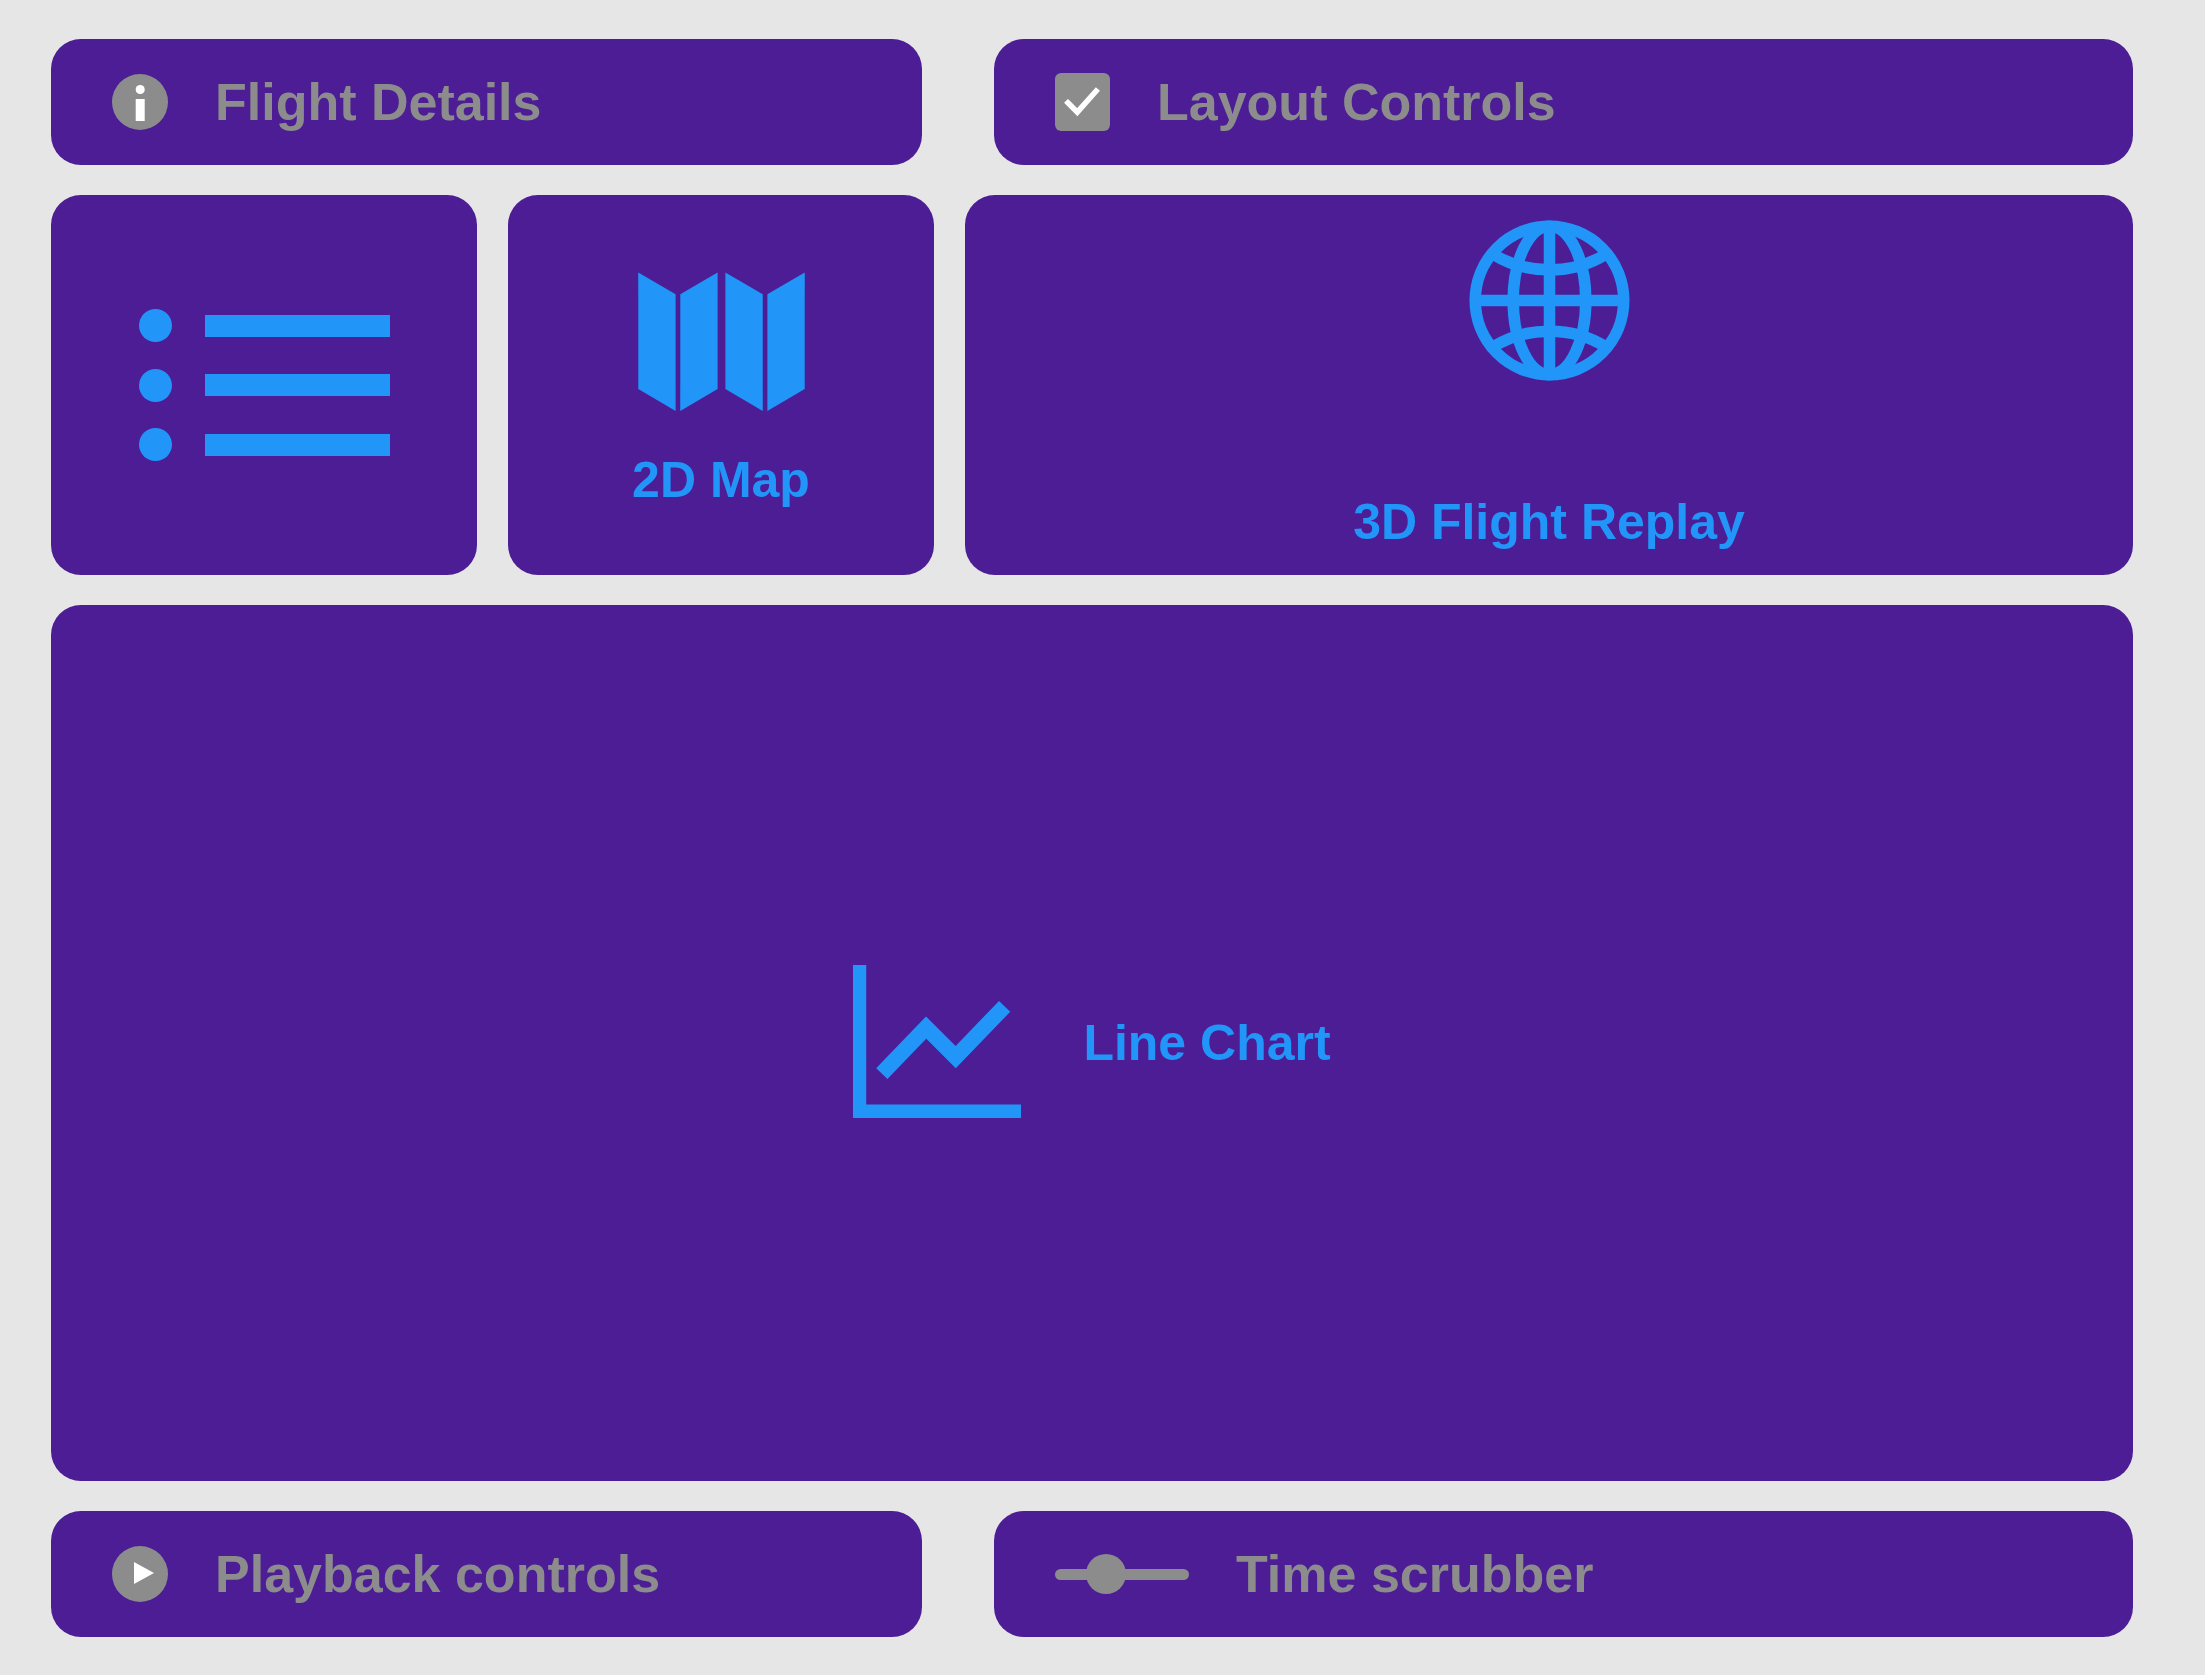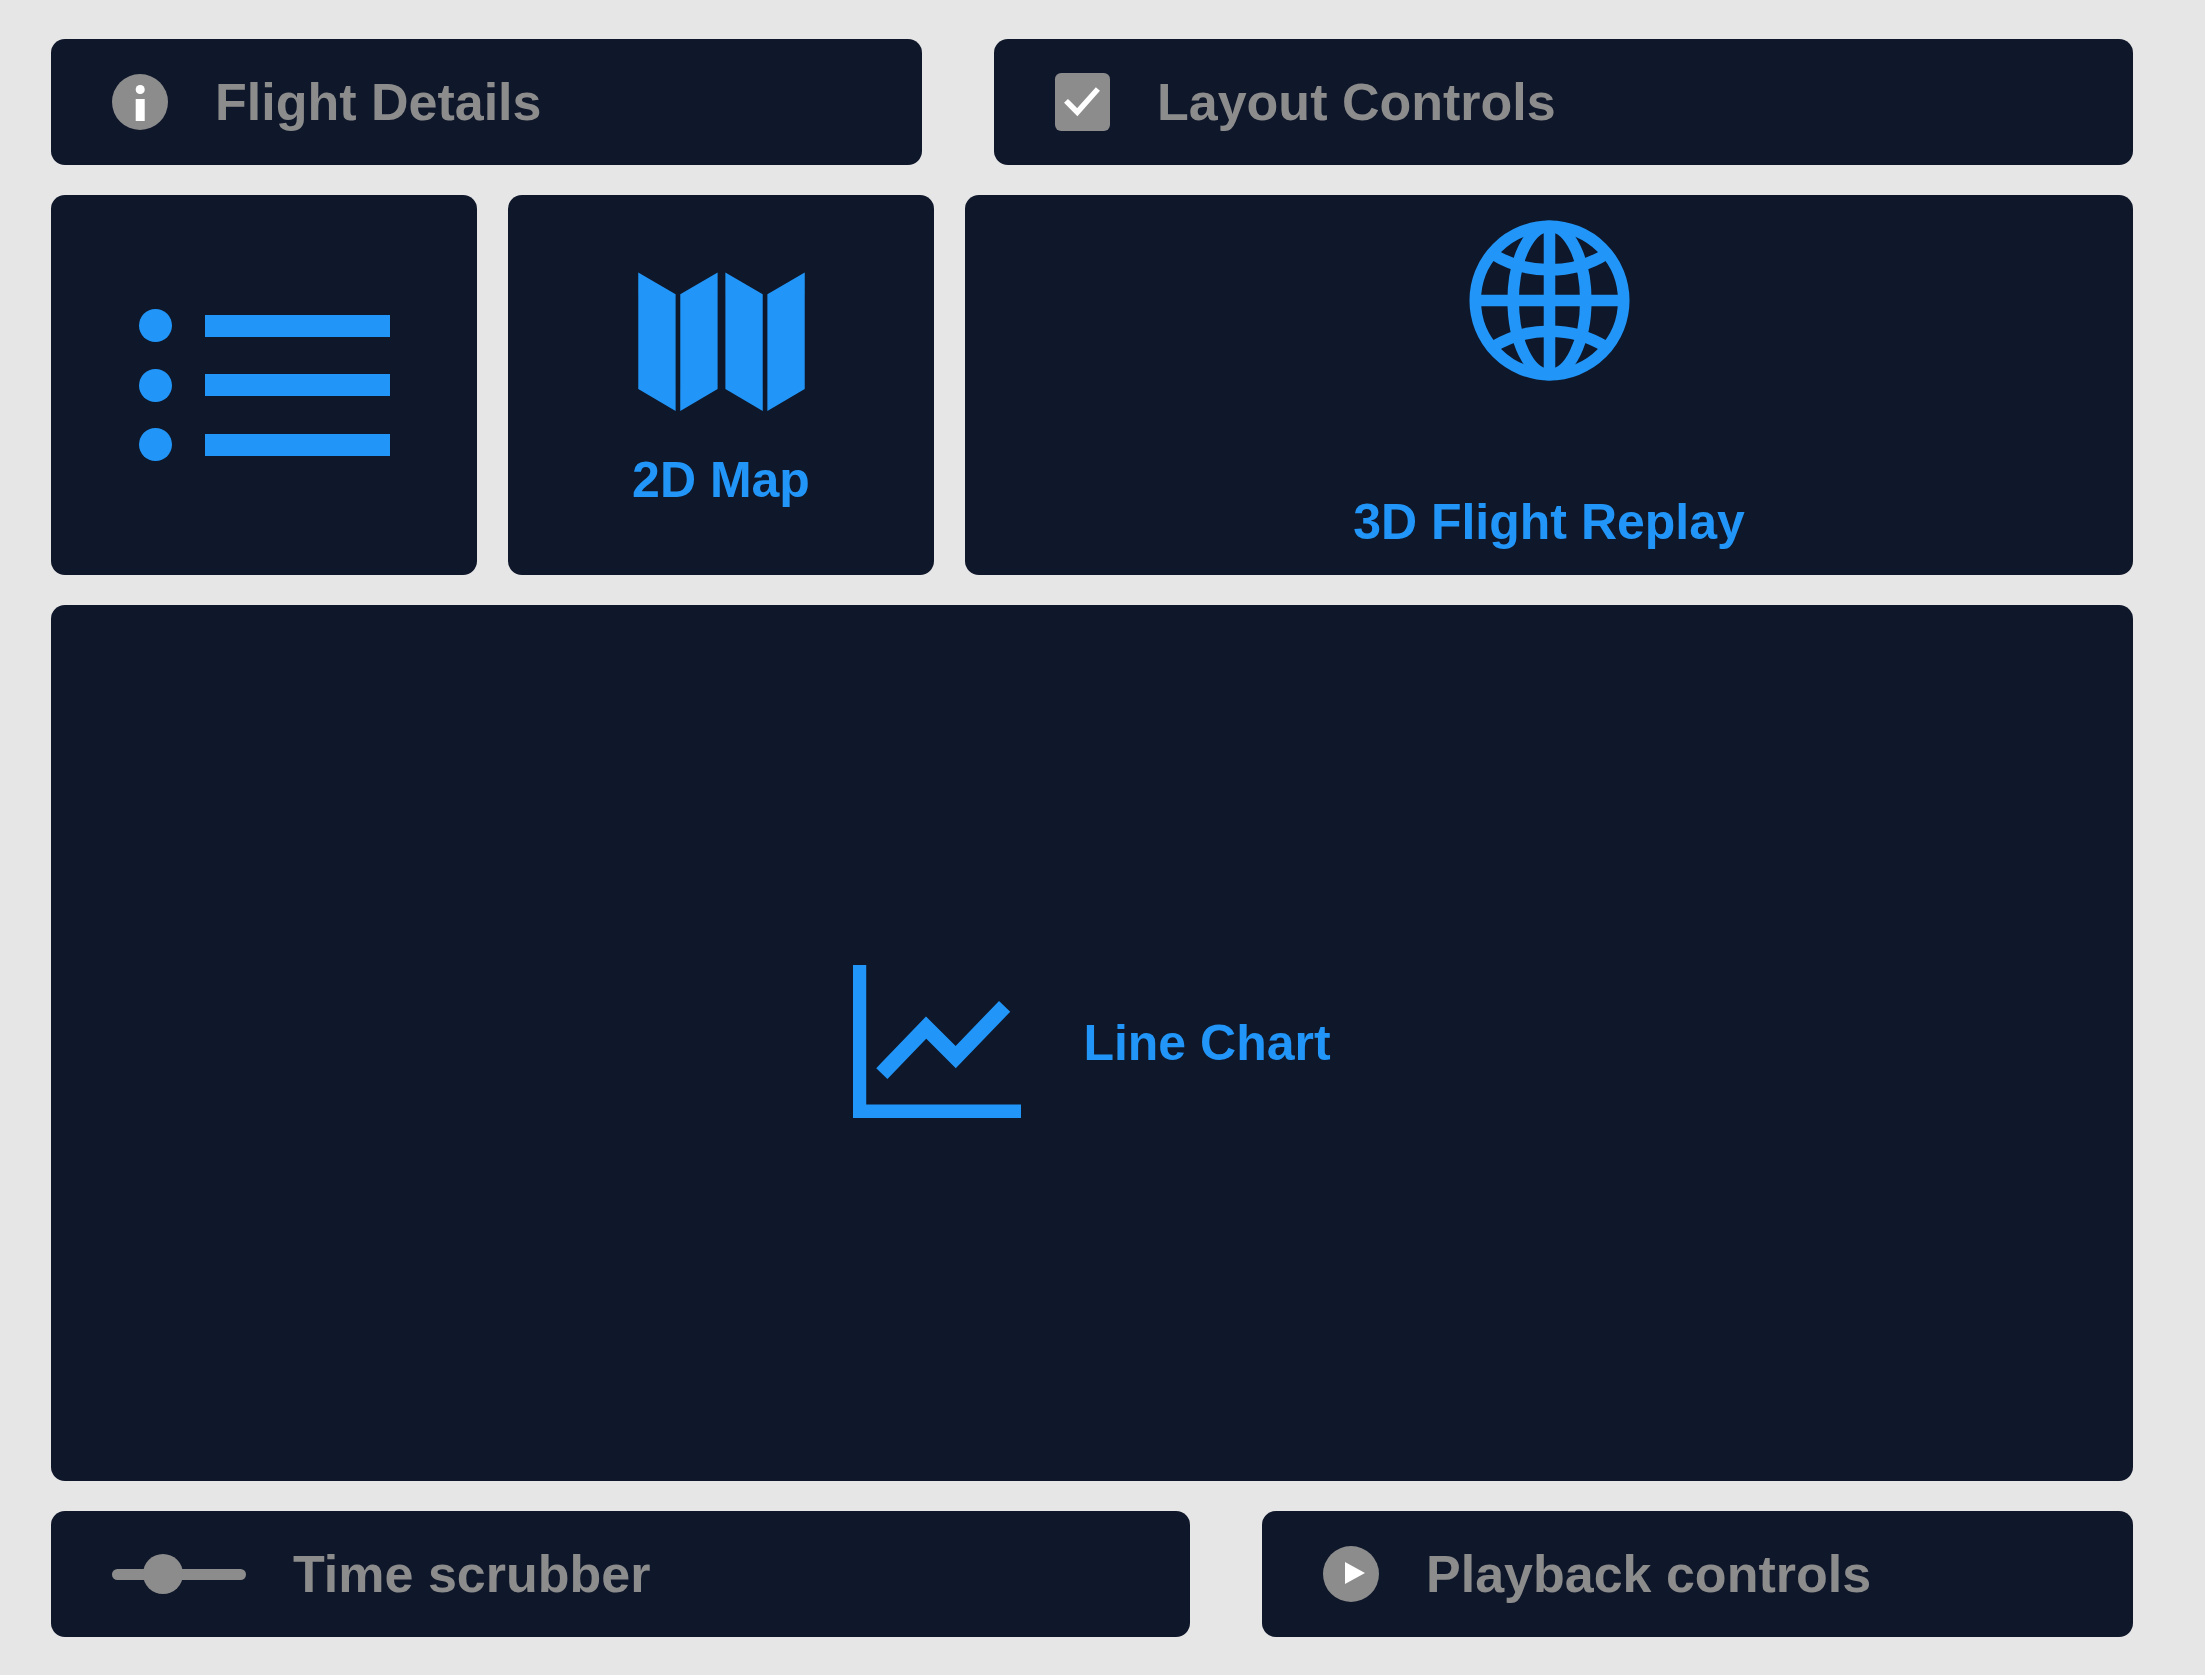--- a/index.html
+++ b/index.html
@@ -17,22 +17,22 @@
     height: 1676px;
     background: #e6e6e6;
     padding: 39px 72px 39px 51px;
     display: flex;
     flex-direction: column;
     gap: 30px;
   }
 
   
   .card {
-    background: #0f172a;
-    border-radius: 14px;
+    background: #4c1d95;
+    border-radius: 30px;
   }
 
   
   .row-top {
     display: flex;
     gap: 72px;
     height: 126px;
     flex: 0 0 126px;
   }
   .bar {
@@ -273,29 +273,29 @@
           <path d="M4 2 L4 94 L104 94" fill="none" stroke="#2196f8" stroke-width="9" stroke-linecap="square" stroke-linejoin="miter"></path>
           <polyline points="22,66 47,40 66,59 94,30" fill="none" stroke="#2196f8" stroke-width="10" stroke-linecap="square" stroke-linejoin="miter"></polyline>
         </svg>
       </span>
       <span class="panel-label">Line Chart</span>
     </div>
   </div>
 
   <div class="row-bottom">
 
+    <div class="card bar playback">
+      <span class="icon-play"></span>
+      <span class="bar-label">Playback controls</span>
+    </div>
+
     <div class="card bar scrubber">
       <span class="icon-slider">
         <span class="track"></span>
         <span class="knob"></span>
       </span>
       <span class="bar-label">Time scrubber</span>
     </div>
 
-    <div class="card bar playback">
-      <span class="icon-play"></span>
-      <span class="bar-label">Playback controls</span>
-    </div>
-
   </div>
 
 </div>
 
 
 </body></html>

